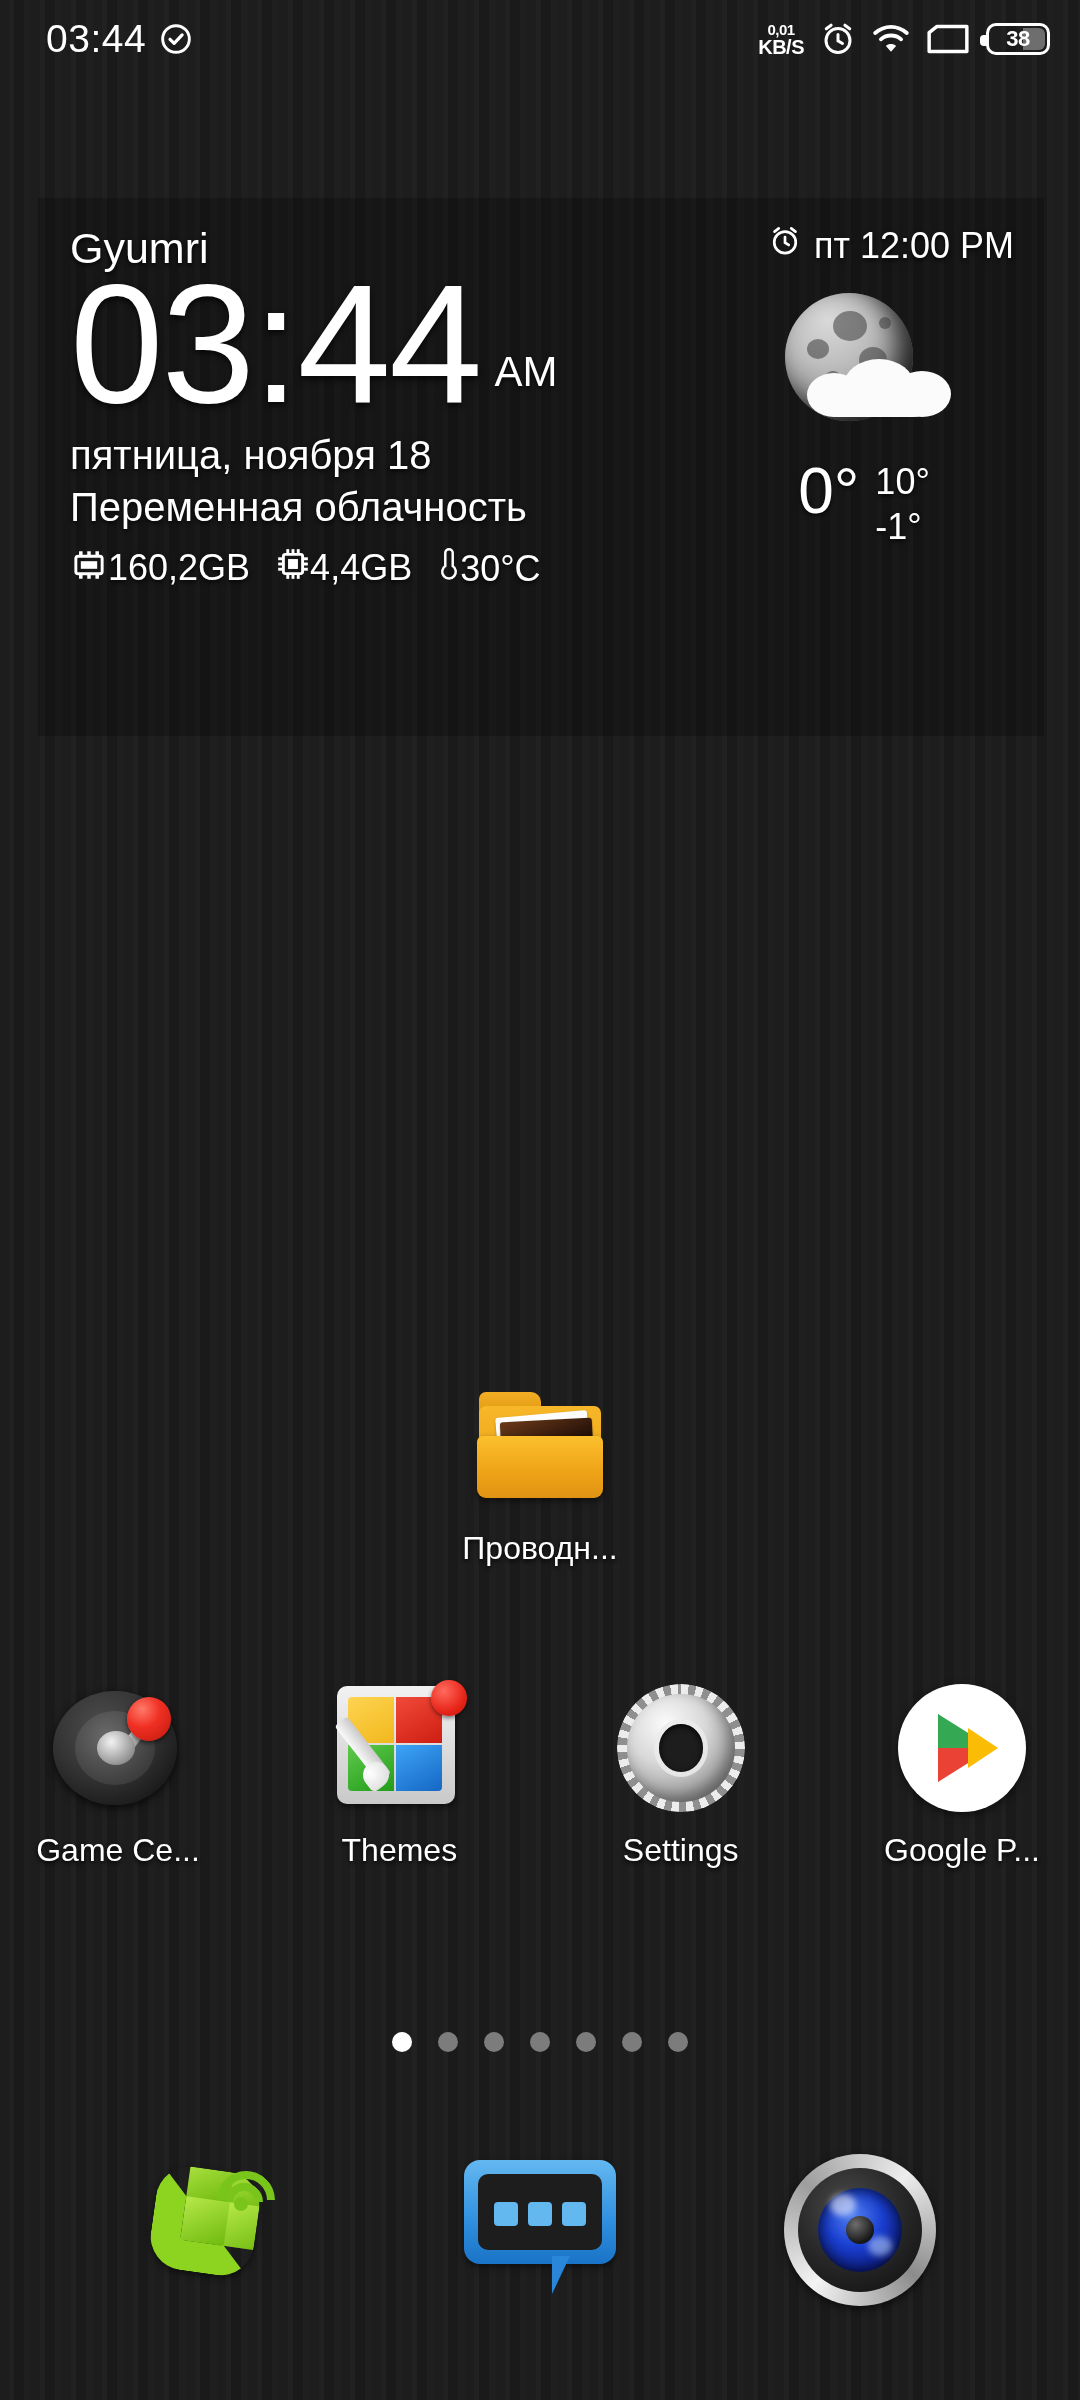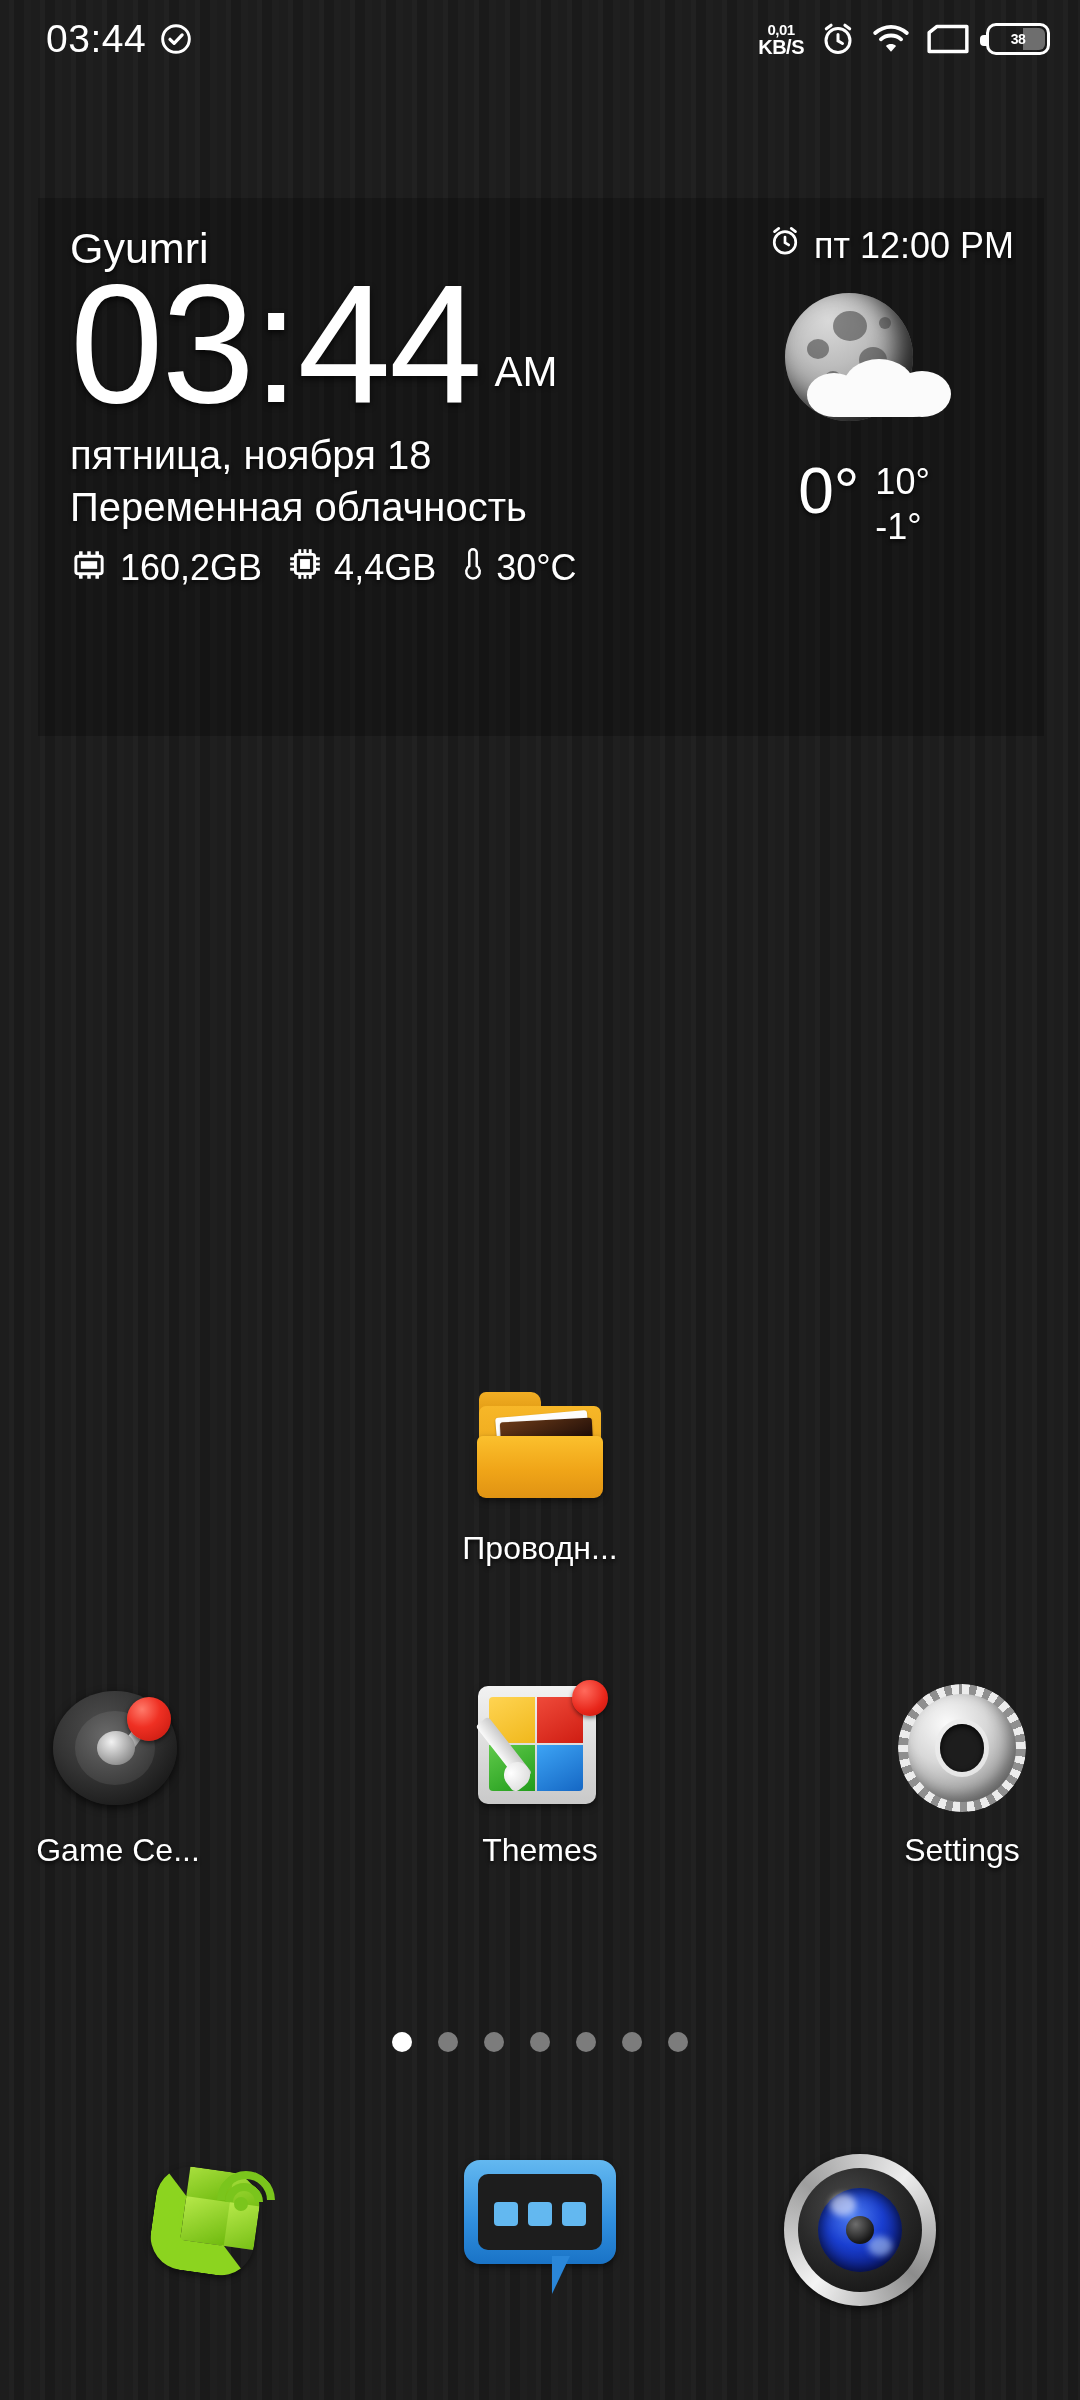--- a/index.html
+++ b/index.html
@@ -71,21 +71,21 @@
     border-radius:4px 0 0 4px;
   }
   .battery .fill{
     position:absolute; right:2px; top:2px; bottom:2px;
     width:38%;
     background:#6e6e6e;
     border-radius: 0 6px 6px 0;
   }
   .battery .lvl{
     position:relative;
-    font-size:14px; font-weight:700; color:#fff;
+    font-size:22px; font-weight:700; color:#fff;
     letter-spacing:-0.5px;
   }
 
   
   #widget {
     position: absolute;
     left: 38px; top: 198px;
     width: 1006px; height: 538px;
     background: rgba(10,10,10,0.32);
     padding: 26px 30px 0 32px;
@@ -131,21 +131,21 @@
     line-height: 1.28;
     text-shadow: 0 2px 4px rgba(0,0,0,.8);
   }
 
   .w-stats {
     display:flex; align-items:center; gap:26px;
     margin-top: 14px;
     font-size: 36px; color:#fff;
     text-shadow: 0 2px 4px rgba(0,0,0,.8);
   }
-  .w-stats .st { display:flex; align-items:center; gap:12px; }
+  .w-stats .st { display:flex; align-items:flex-end; }
 
   
   .moon-wrap{ position:relative; width:190px; height:150px; }
   .moon {
     position:absolute; left:16px; top:6px;
     width:128px; height:128px; border-radius:50%;
     background:
       radial-gradient(circle at 34% 22%, #d9d9d9 0%, #bdbdbd 34%, #9a9a9a 62%, #6a6a6a 88%, #2e2e2e 100%);
     box-shadow: inset -14px -12px 26px rgba(0,0,0,.75);
     overflow:hidden;
@@ -697,20 +697,32 @@
       <div class="icon-box">
         <div class="ic-gear">
           <div class="teeth"></div>
           <div class="body"></div>
           <div class="hole"></div>
         </div>
       </div>
       <div class="label">Settings</div>
     </div>
 
+    <div class="app">
+      <div class="icon-box">
+        <div class="ic-play">
+          <div class="circle"></div>
+          <i class="pg play-d"></i>
+          <i class="pg play-a"></i>
+          <i class="pg play-b"></i>
+          <i class="pg play-c"></i>
+        </div>
+      </div>
+      <div class="label">Google P...</div>
+    </div>
 
   </div>
 
   <div id="dots">
     <span class="dot active"></span>
     <span class="dot"></span>
     <span class="dot"></span>
     <span class="dot"></span>
     <span class="dot"></span>
     <span class="dot"></span>

